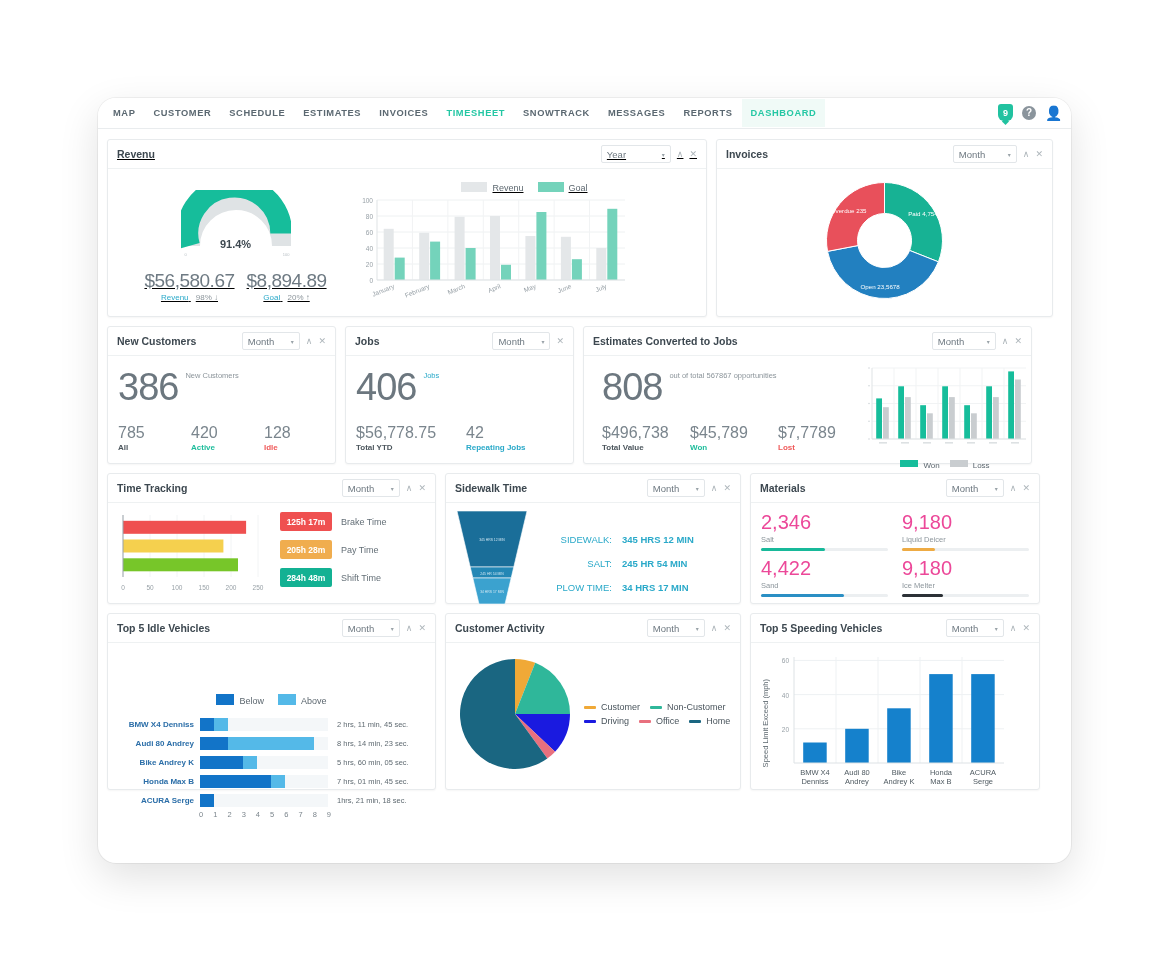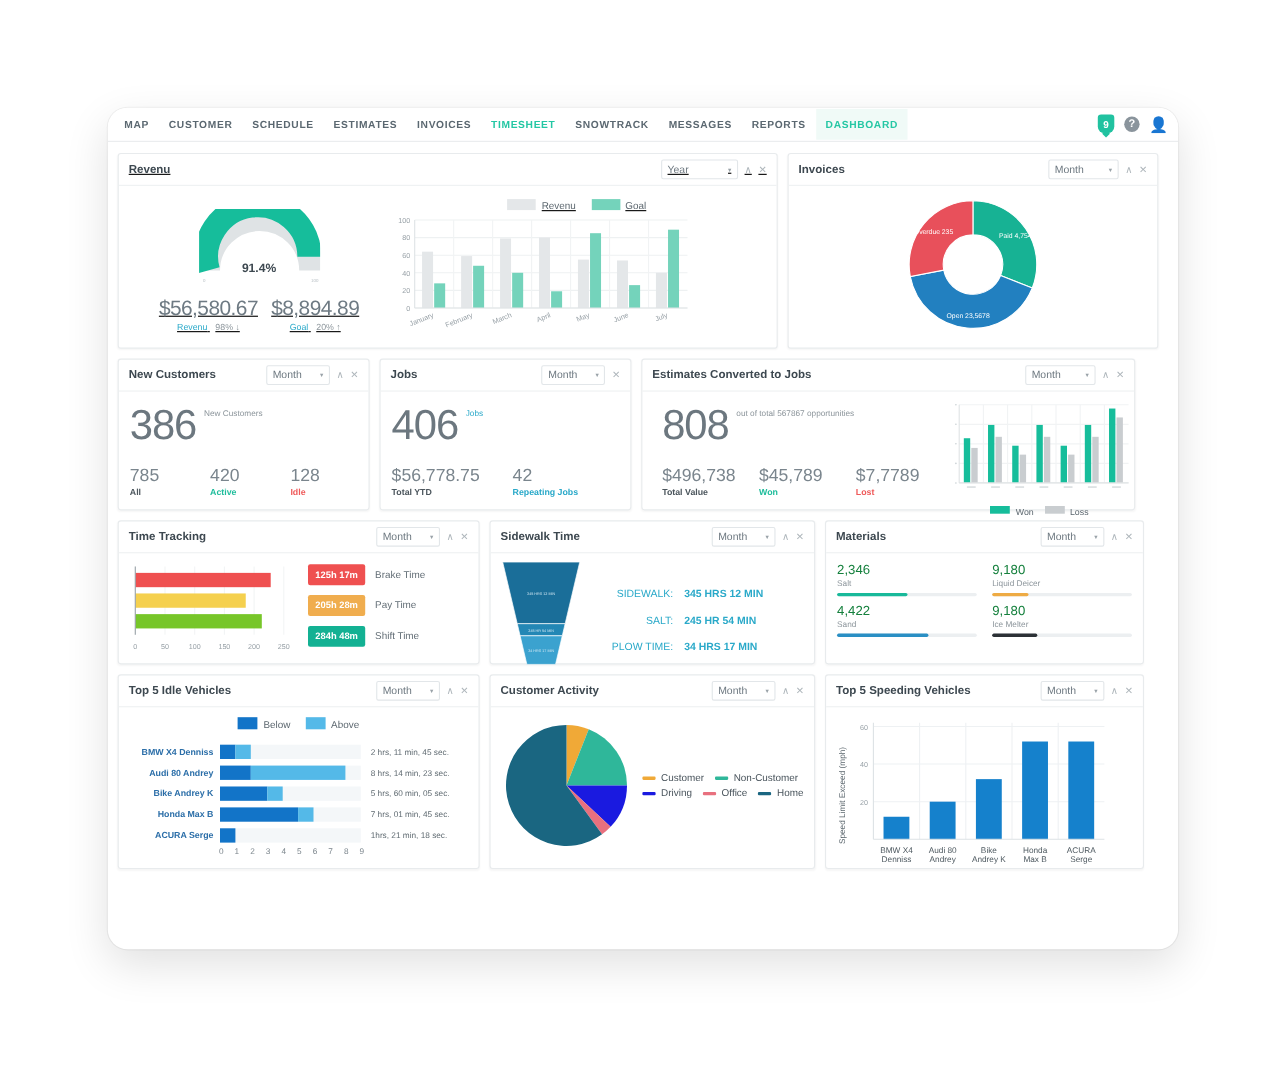--- a/index.html
+++ b/index.html
@@ -118,21 +118,21 @@
 
   
   #sw-body { display: flex; align-items: center; gap: 6px; }
   .sw-rows { flex: 1; margin-top: 21px; }
   .sw-row { display: flex; align-items: baseline; margin-bottom: 13px; }
   .sw-k { font-size: 9.5px; color: #2aa9c9; width: 78px; text-align: right; }
   .sw-v { font-size: 9.5px; color: #2aa9c9; font-weight: bold; margin-left: 10px; }
 
   
   #mat-grid { display: grid; grid-template-columns: 1fr 1fr; gap: 6px 14px; }
-  .mat-val { font-size: 12px; color: #15803d; font-weight: 300; }
+  .mat-val { font-size: 20px; color: #ec4899; font-weight: 300; }
   .mat-lbl { font-size: 7.5px; color: #8d969c; margin: 1px 0 4px; }
   .mat-bar { height: 3px; background: #eceff1; border-radius: 2px; }
   .mat-bar > i { display: block; height: 3px; border-radius: 2px; }
 
   
   .iv-row { display: flex; align-items: center; height: 19px; }
   .iv-name { width: 82px; text-align: right; font-size: 8px; font-weight: bold; color: #2b6ea8; padding-right: 6px; }
   .iv-track { width: 128px; height: 13px; background: #f4f7f9; position: relative; }
   .iv-track > i { display: block; height: 13px; float: left; }
   .iv-time { font-size: 7.5px; color: #5f6a71; margin-left: 9px; white-space: nowrap; }
@@ -576,21 +576,21 @@
                   <i style="width:32%;background:#2c3136"></i>
                 </div>
               </div>
             </div>
         </div>
       </div>
     </div>
 
     <div class="row">
 
-      <div class="panel" style="width:329px;height:177px;">
+      <div class="panel" style="width:329px;height:177px;gap:41px;">
         <div class="panel-head">
           <div class="panel-title">Top 5 Idle Vehicles</div>
           <div class="head-ctrl">
             <div class="sel">
               <span>Month</span>
               <span class="car">▾</span>
             </div>
             <span class="ic">∧</span>
             <span class="ic">✕</span>
           </div>

